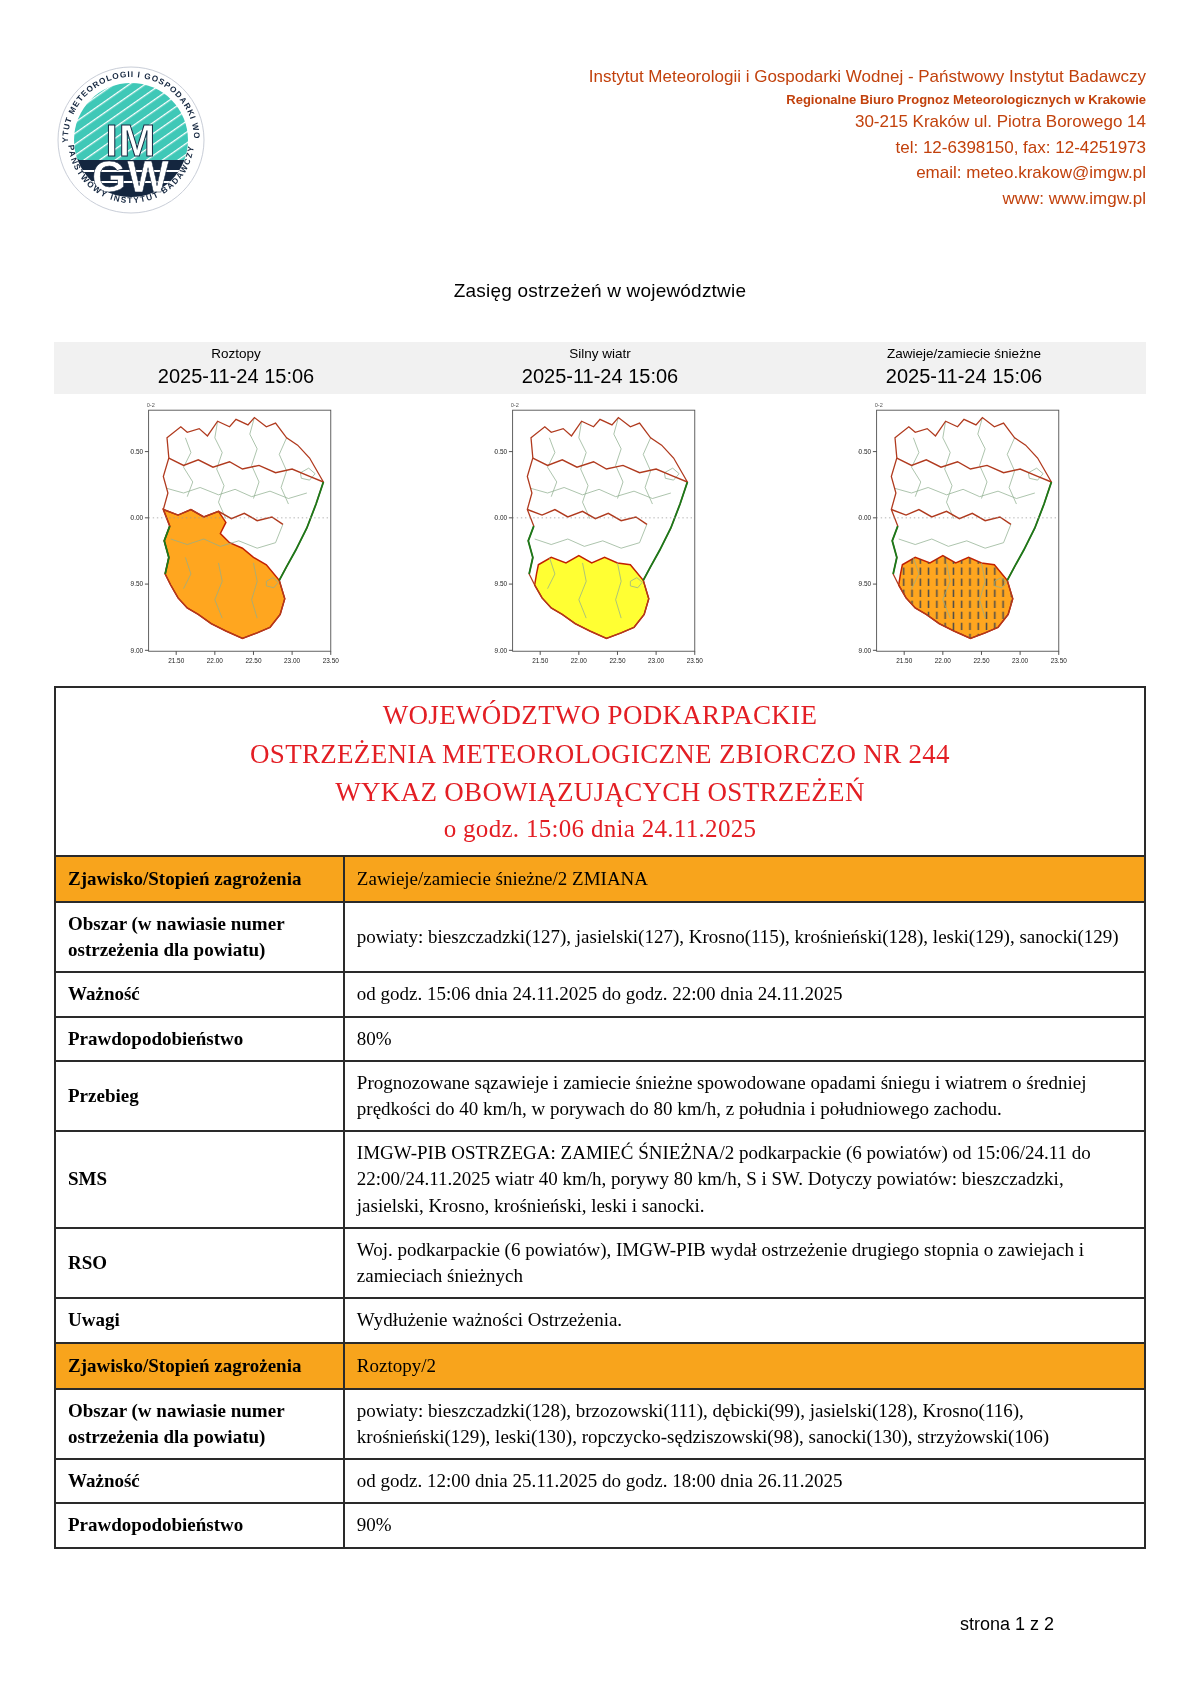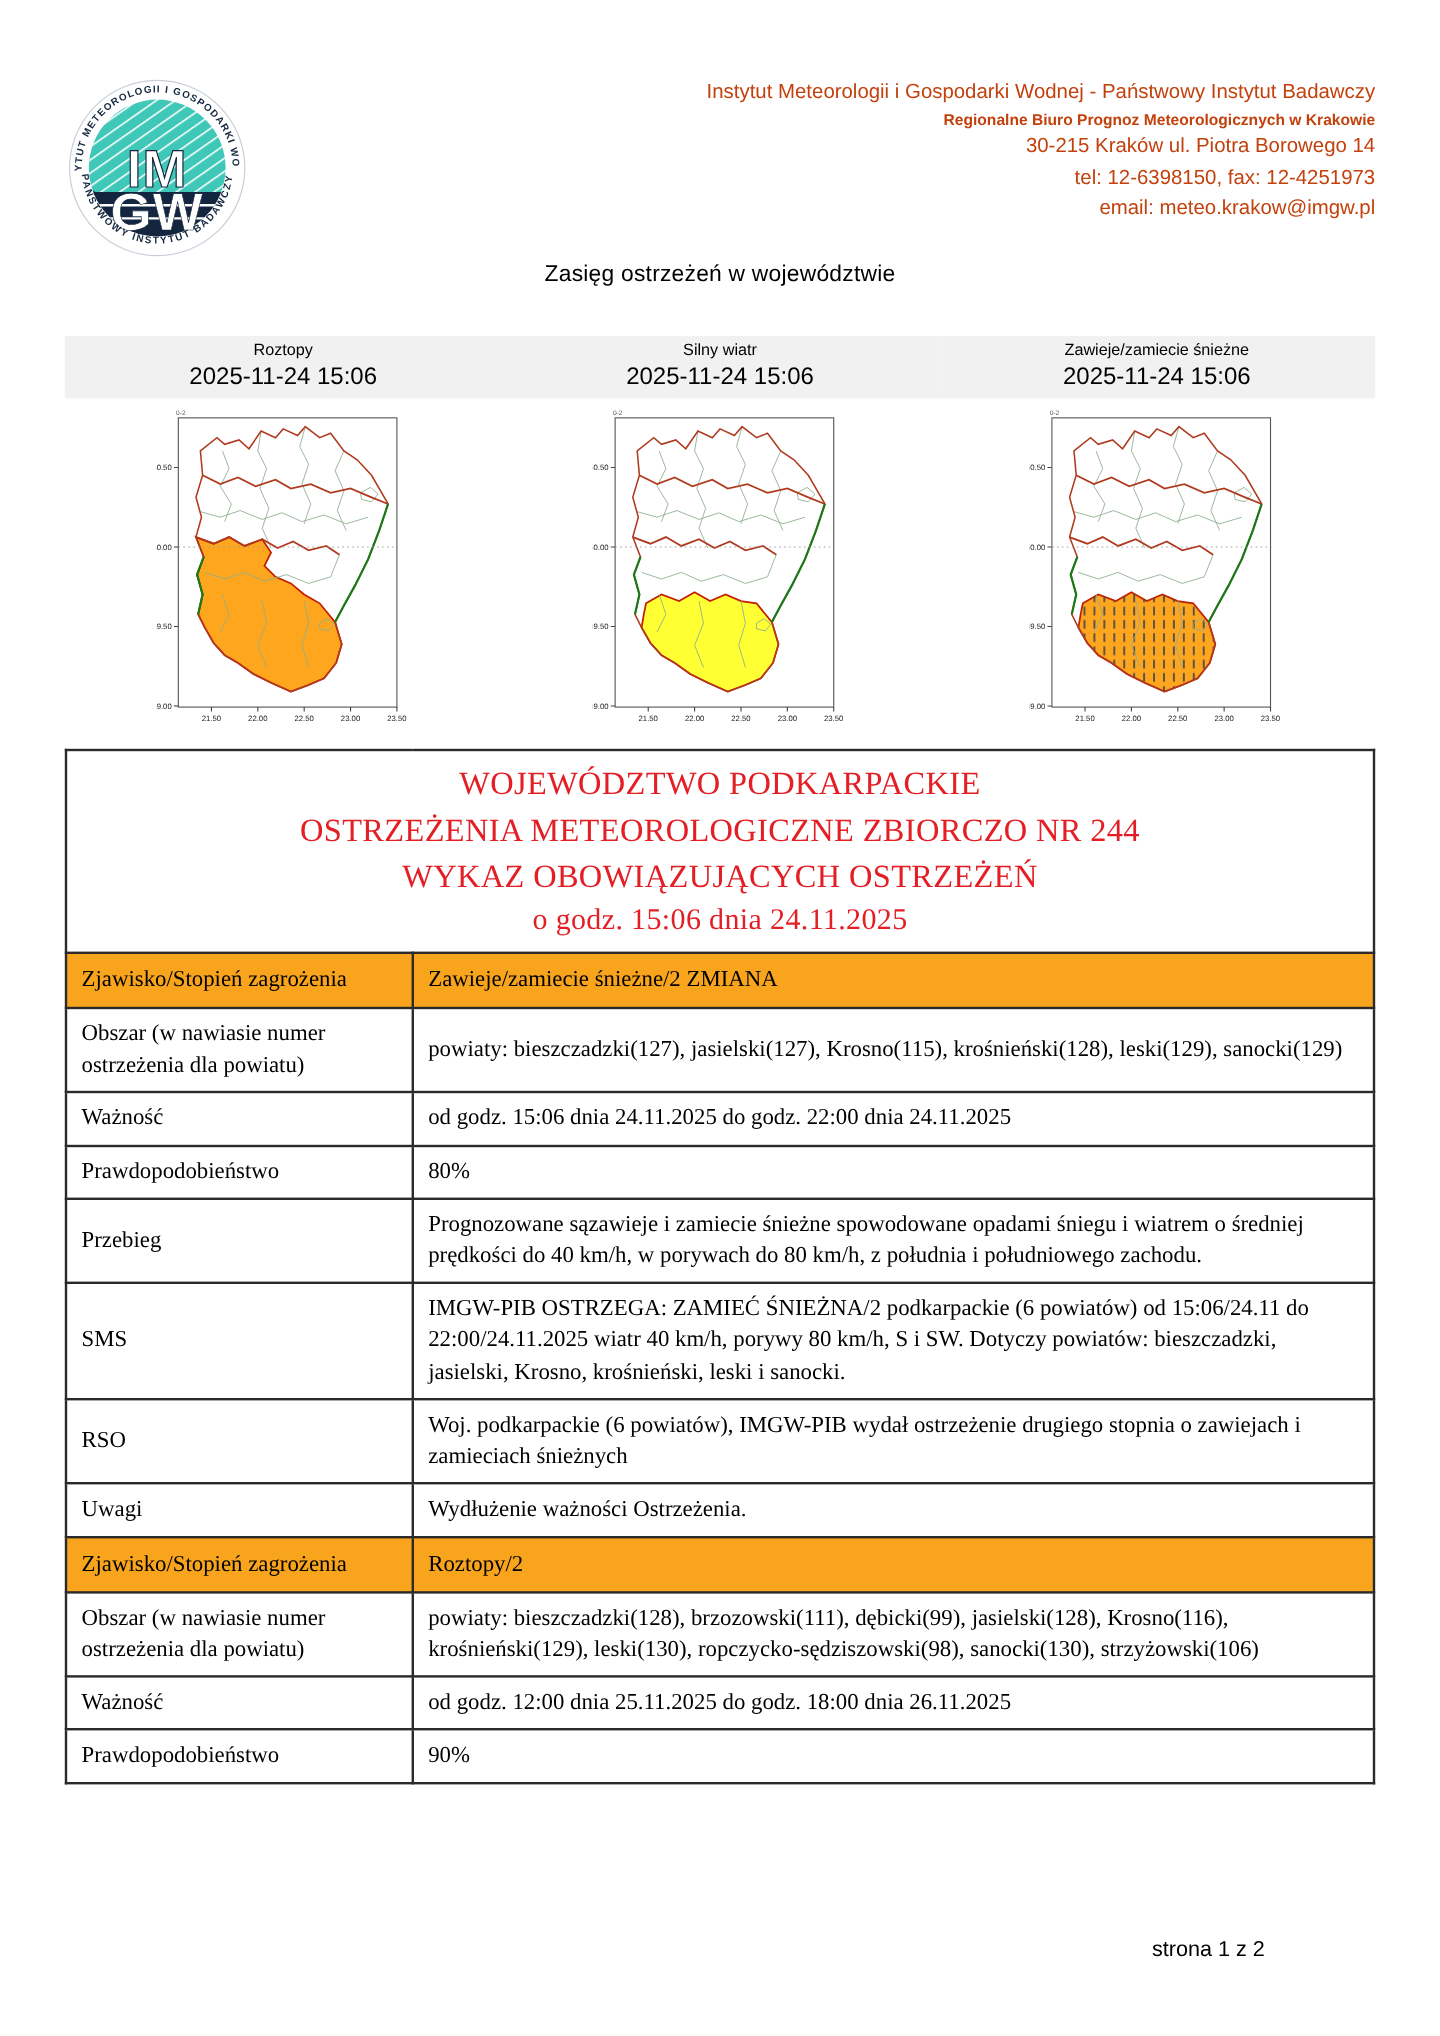--- a/index.html
+++ b/index.html
@@ -10,40 +10,40 @@
     padding:58px 54px 0 54px; position:relative; overflow:hidden;
   }
 
   
   .hdr { display:flex; align-items:flex-start; }
   .logo-wrap { width:150px; height:160px; flex:0 0 auto; margin-left:2px; }
   .hdr-text { flex:1; text-align:right; color:#c2410c; font-size:17px; line-height:1.5; padding-top:6px; }
   .hdr-text .hline:nth-child(2) { font-weight:bold; font-size:13px; }
 
   
-  .section-title { text-align:center; font-size:19px; letter-spacing:.2px; }
+  .section-title { text-align:center; font-size:19px; margin-top:62px; letter-spacing:.2px; }
 
   
   .maps-row { display:flex; margin-top:40px; }
   .map-panel { flex:1 1 0; display:flex; flex-direction:column; align-items:center; }
   .map-title-band { width:100%; background:#f1f1f1; text-align:center; font-size:13.5px; line-height:1.35; padding:3px 0 4px; }
   .map-title-band .ts { font-size:20px; }
   .map-canvas { height:286px; display:flex; align-items:center; justify-content:center; padding-top:4px; }
   .map-canvas svg { display:block; }
 
   
   table.warn { width:100%; border-collapse:collapse; margin-top:6px;
     font-family:"Liberation Serif", serif; font-size:19px; }
   table.warn, table.warn td { border:2px solid #2a2a2a; }
   table.warn td { padding:8px 12px; vertical-align:middle; line-height:1.38; }
   td.title-cell { text-align:center; padding:14px 10px 12px; }
   .tline { font-weight:normal; color:#e31e24; font-size:27px; line-height:1.42; letter-spacing:.3px; }
   .tline:last-child { font-size:25px; }
   tr.orange { background:#f8a41c; }
-  td.lbl { width:26.5%; font-weight:normal; }
+  td.lbl { width:26.5%; font-weight:bold; }
   tr.orange td { padding-top:9px; padding-bottom:9px; }
 
   
   .page-footer { position:absolute; right:146px; bottom:62px; font-size:18px; }
 </style>
 </head>
 <body>
 
 <div class="page">
 
@@ -77,20 +77,21 @@
           <textPath href="#arcBot" startOffset="50%" text-anchor="middle">PAŃSTWOWY INSTYTUT BADAWCZY</textPath>
         </text>
       </svg>
     </div>
     <div class="hdr-text">
         <div class="hline">Instytut Meteorologii i Gospodarki Wodnej - Państwowy Instytut Badawczy</div>
         <div class="hline">Regionalne Biuro Prognoz Meteorologicznych w Krakowie</div>
         <div class="hline">30-215 Kraków ul. Piotra Borowego 14</div>
         <div class="hline">tel: 12-6398150, fax: 12-4251973</div>
         <div class="hline">email: meteo.krakow@imgw.pl</div>
+        <div class="hline">www: www.imgw.pl</div>
       </div>
   </div>
 
   <div class="section-title">Zasięg ostrzeżeń w województwie</div>
 
   <div class="maps-row">
       <div class="map-panel">
         <div class="map-title-band">
           <div>Roztopy</div>
           <div class="ts">2025-11-24 15:06</div>

